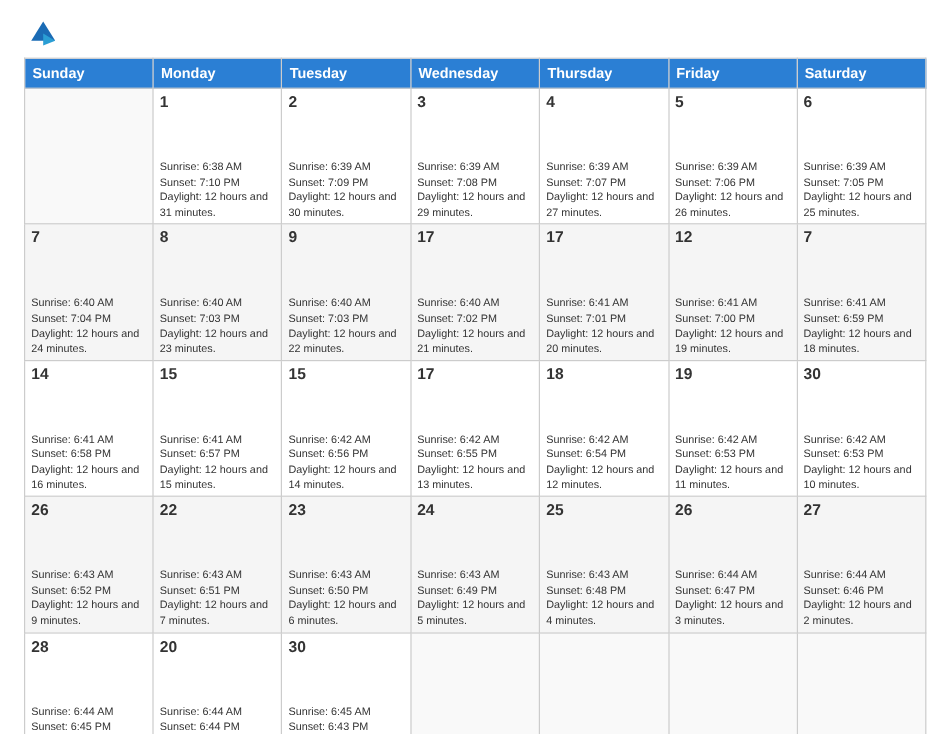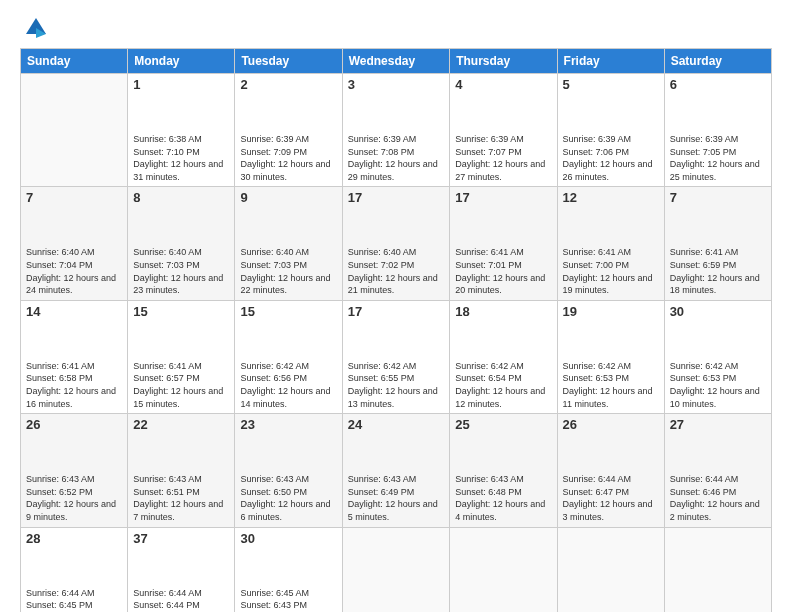--- a/index.html
+++ b/index.html
@@ -234,21 +234,21 @@
             <div class="day-number">27</div>
             <div class="day-info">Sunrise: 6:44 AM<br>Sunset: 6:46 PM<br>Daylight: 12 hours and 2 minutes.</div>
           </td>
         </tr>
         <tr>
           <td>
             <div class="day-number">28</div>
             <div class="day-info">Sunrise: 6:44 AM<br>Sunset: 6:45 PM<br>Daylight: 12 hours and 1 minute.</div>
           </td>
           <td>
-            <div class="day-number">37</div>
+            <div class="day-number">20</div>
             <div class="day-info">Sunrise: 6:44 AM<br>Sunset: 6:44 PM<br>Daylight: 12 hours and 0 minutes.</div>
           </td>
           <td>
             <div class="day-number">30</div>
             <div class="day-info">Sunrise: 6:45 AM<br>Sunset: 6:43 PM<br>Daylight: 11 hours and 58 minutes.</div>
           </td>
           <td class="empty"></td>
           <td class="empty"></td>
           <td class="empty"></td>
           <td class="empty"></td>

